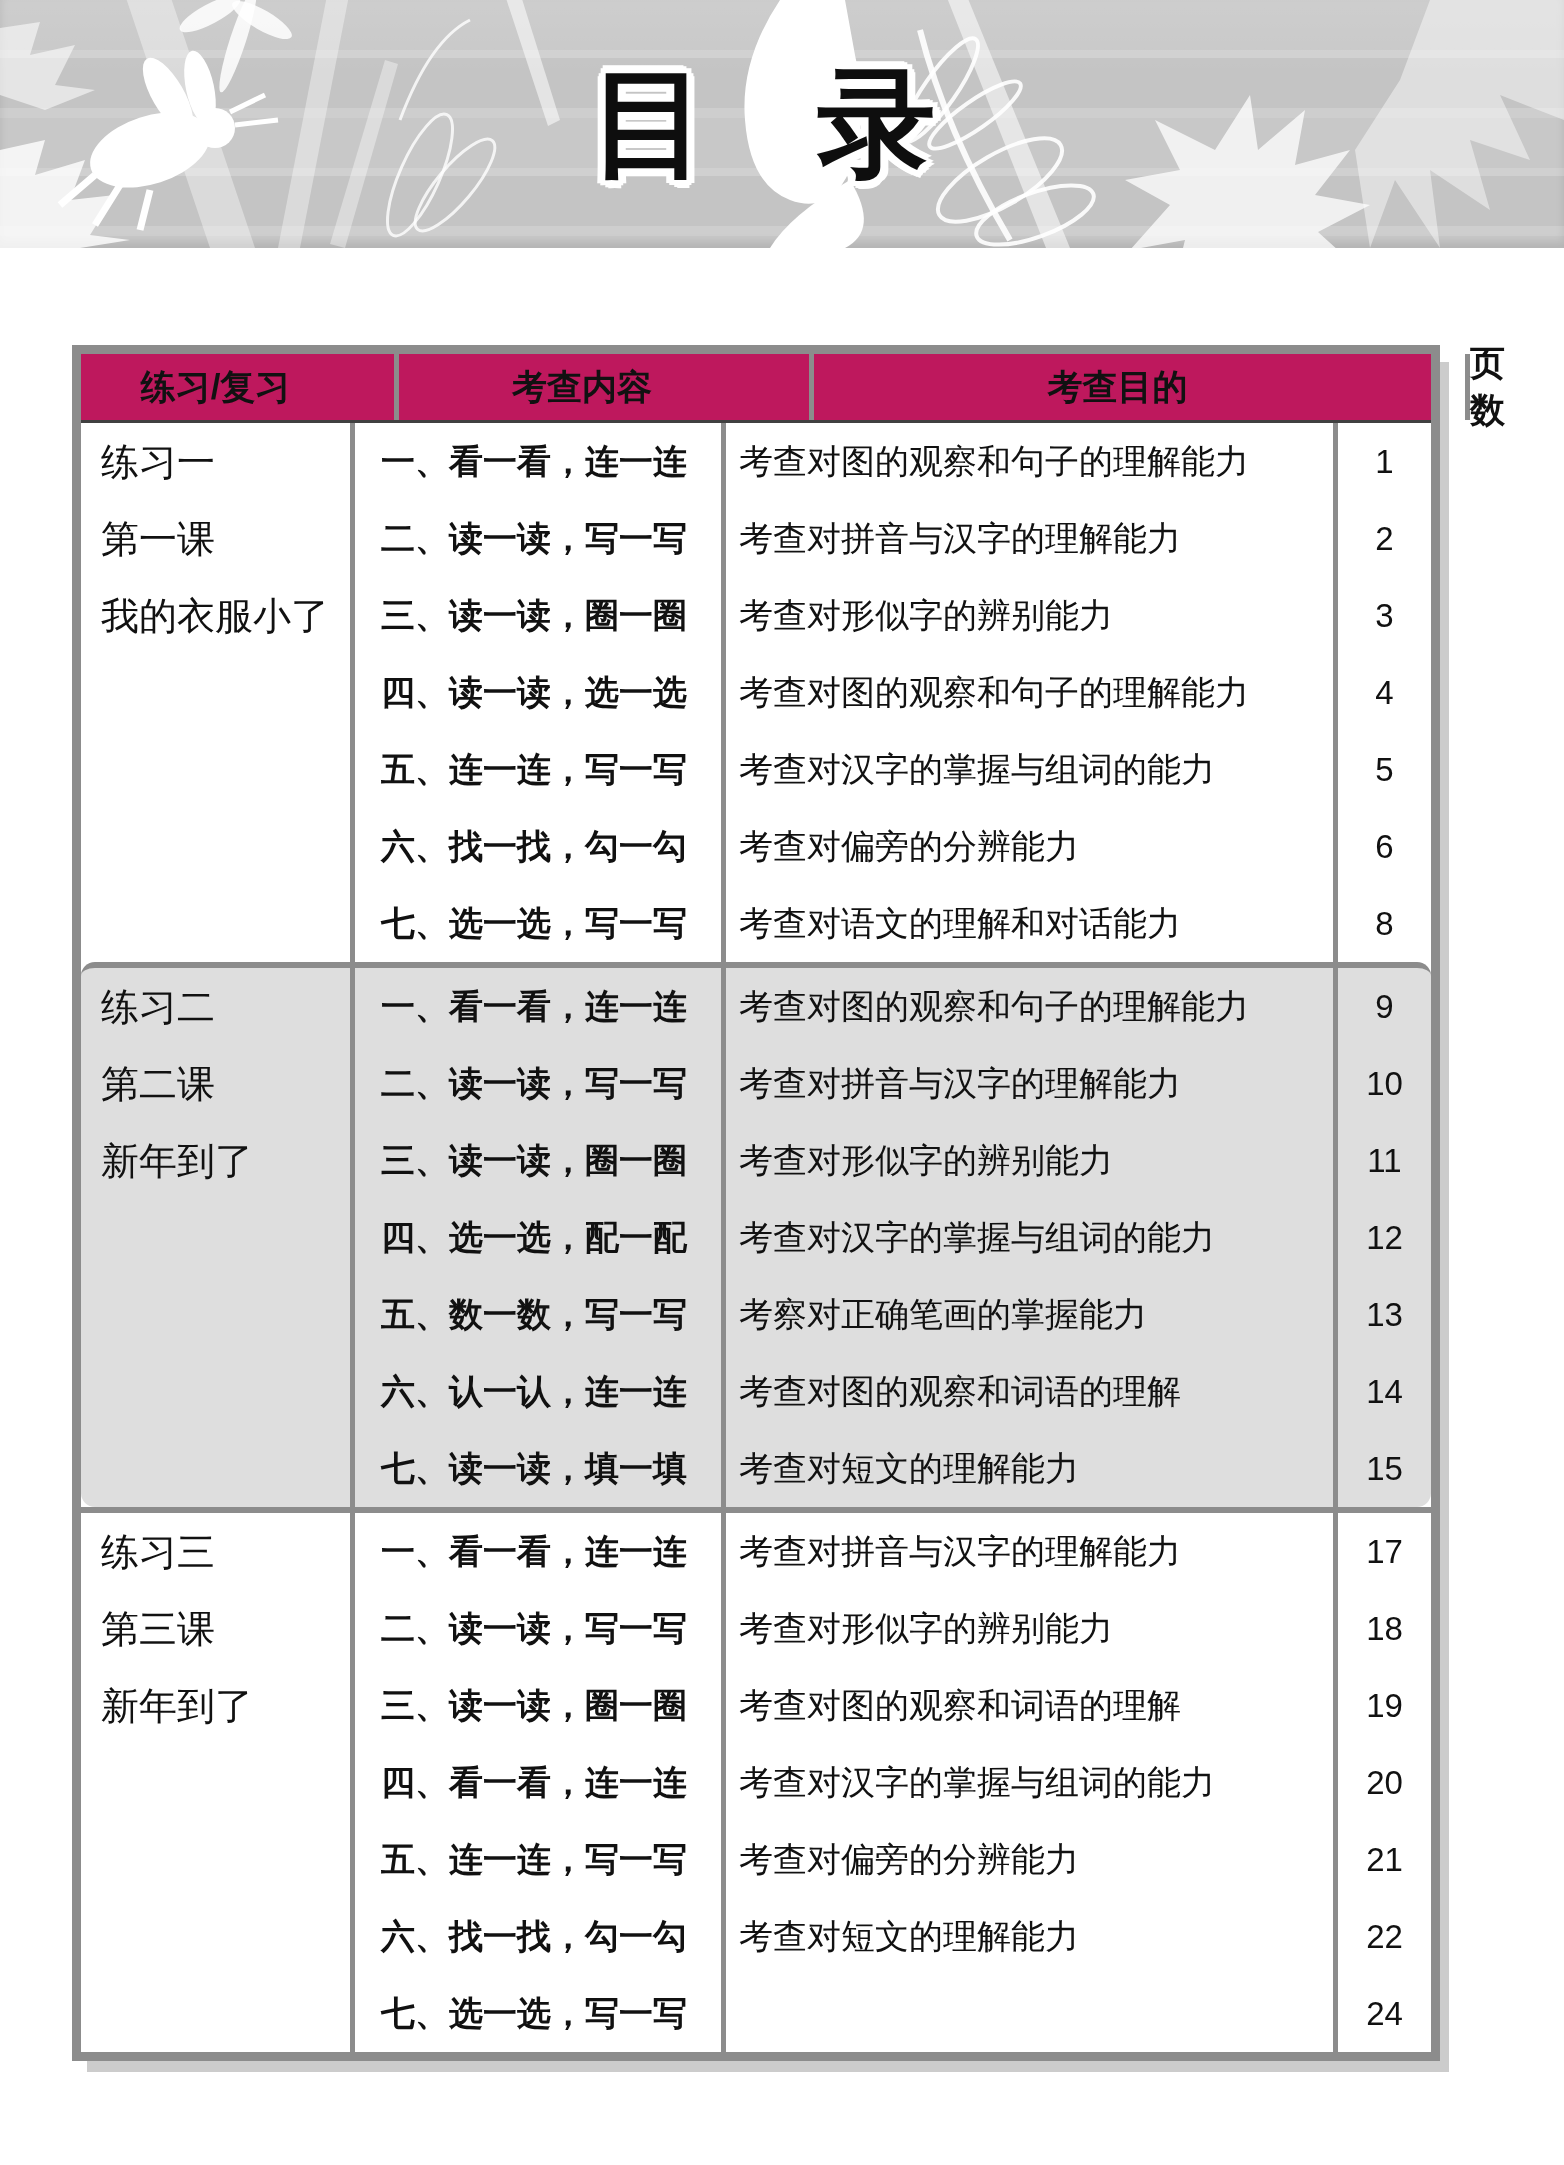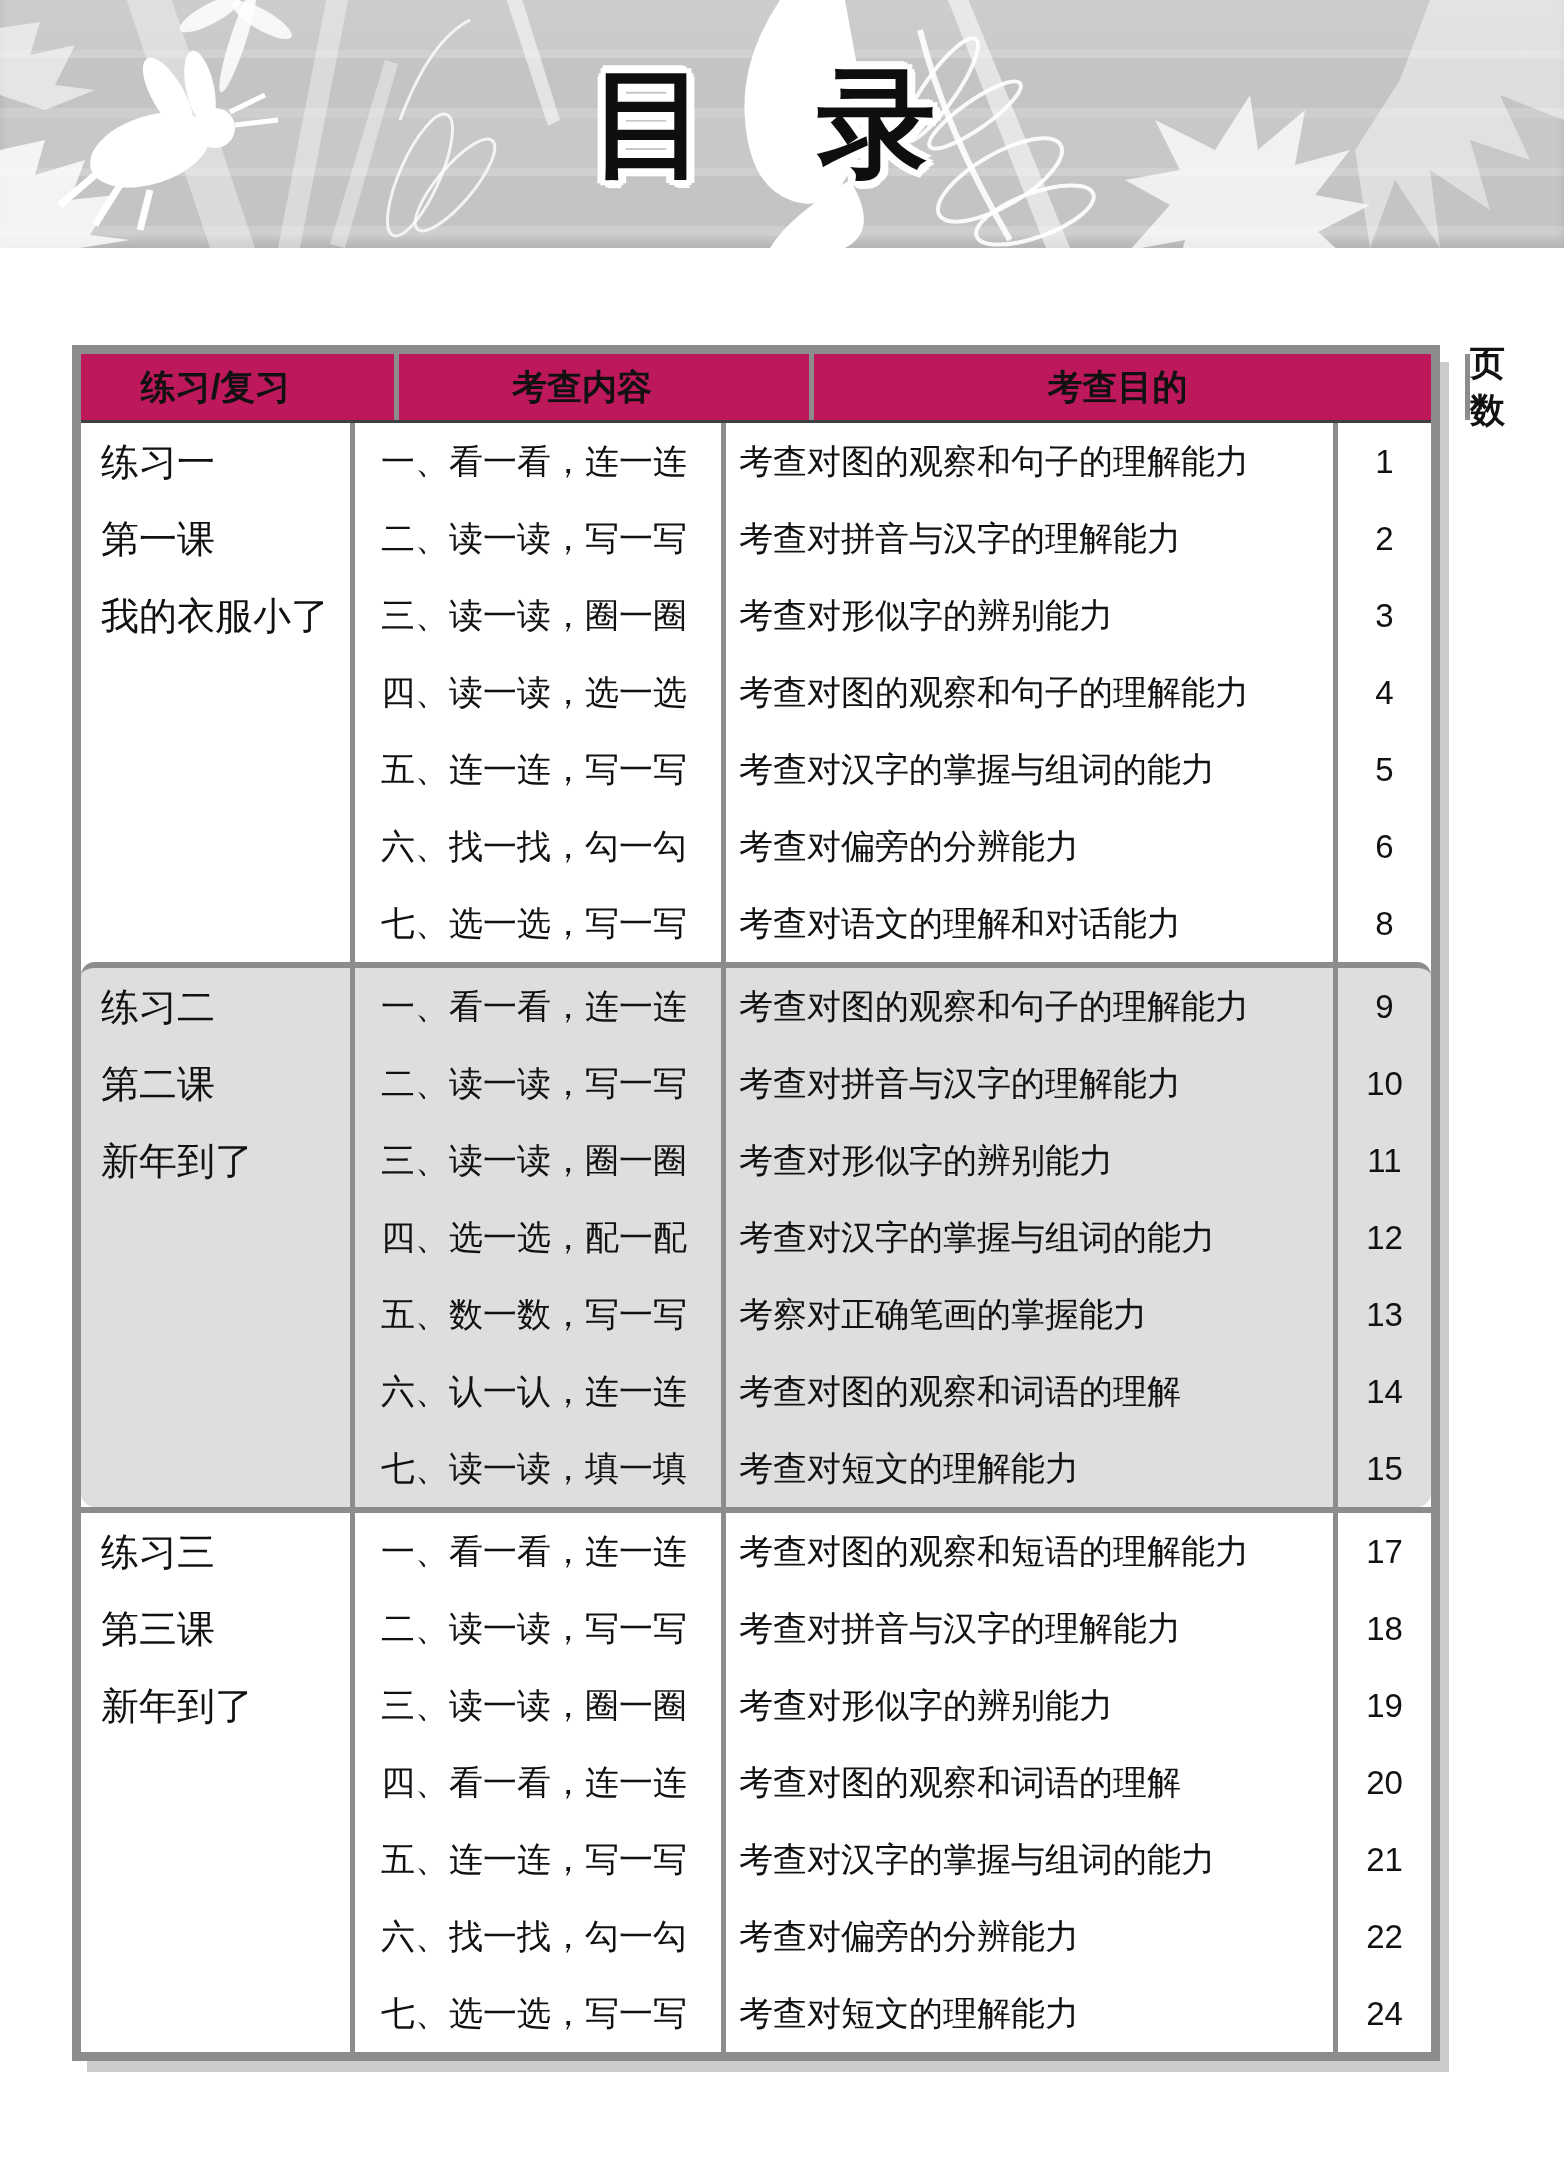--- a/index.html
+++ b/index.html
@@ -42,21 +42,21 @@
     font-size:35px;font-weight:bold;
   }
   .bl{border-left:5px solid #8c8c8c;}
   .toc-section{background:#ffffff;}
   .toc-section.alt{background:#dedede;border-radius:14px;}
   .toc-section + .toc-section{border-top:6px solid #8c8c8c;}
   .c1{padding:1px 0 0 20px;}
   .label-line{font-size:38px;font-weight:normal;line-height:77px;white-space:nowrap;}
   .rows{display:flex;flex-direction:column;}
   .row{height:77px;display:flex;align-items:center;white-space:nowrap;}
-  .content-col .row{padding-left:26px;font-family:"DejaVu Serif","Liberation Serif",serif;font-size:34px;}
+  .content-col .row{padding-left:26px;font-family:"DejaVu Serif","Liberation Serif",serif;font-size:34px;font-weight:bold;}
   .purpose-col .row{padding-left:13px;font-family:"DejaVu Serif","Liberation Serif",serif;font-size:34px;}
   .page-col .row{justify-content:center;font-size:33px;}
 </style>
 </head>
 <body>
 
 <div class="banner">
   <svg width="1564" height="248" viewBox="0 0 1564 248">
 
     <g fill="rgba(255,255,255,0.38)">
@@ -210,21 +210,20 @@
     <div class="rows content-col bl">
       <div class="row">一、看一看，连一连</div>
       <div class="row">二、读一读，写一写</div>
       <div class="row">三、读一读，圈一圈</div>
       <div class="row">四、看一看，连一连</div>
       <div class="row">五、连一连，写一写</div>
       <div class="row">六、找一找，勾一勾</div>
       <div class="row">七、选一选，写一写</div>
     </div>
     <div class="rows purpose-col bl">
-      <div class="row">考查对图的观察和短语的理解能力</div>
       <div class="row">考查对拼音与汉字的理解能力</div>
       <div class="row">考查对形似字的辨别能力</div>
       <div class="row">考查对图的观察和词语的理解</div>
       <div class="row">考查对汉字的掌握与组词的能力</div>
       <div class="row">考查对偏旁的分辨能力</div>
       <div class="row">考查对短文的理解能力</div>
     </div>
     <div class="rows page-col bl">
       <div class="row">17</div>
       <div class="row">18</div>

